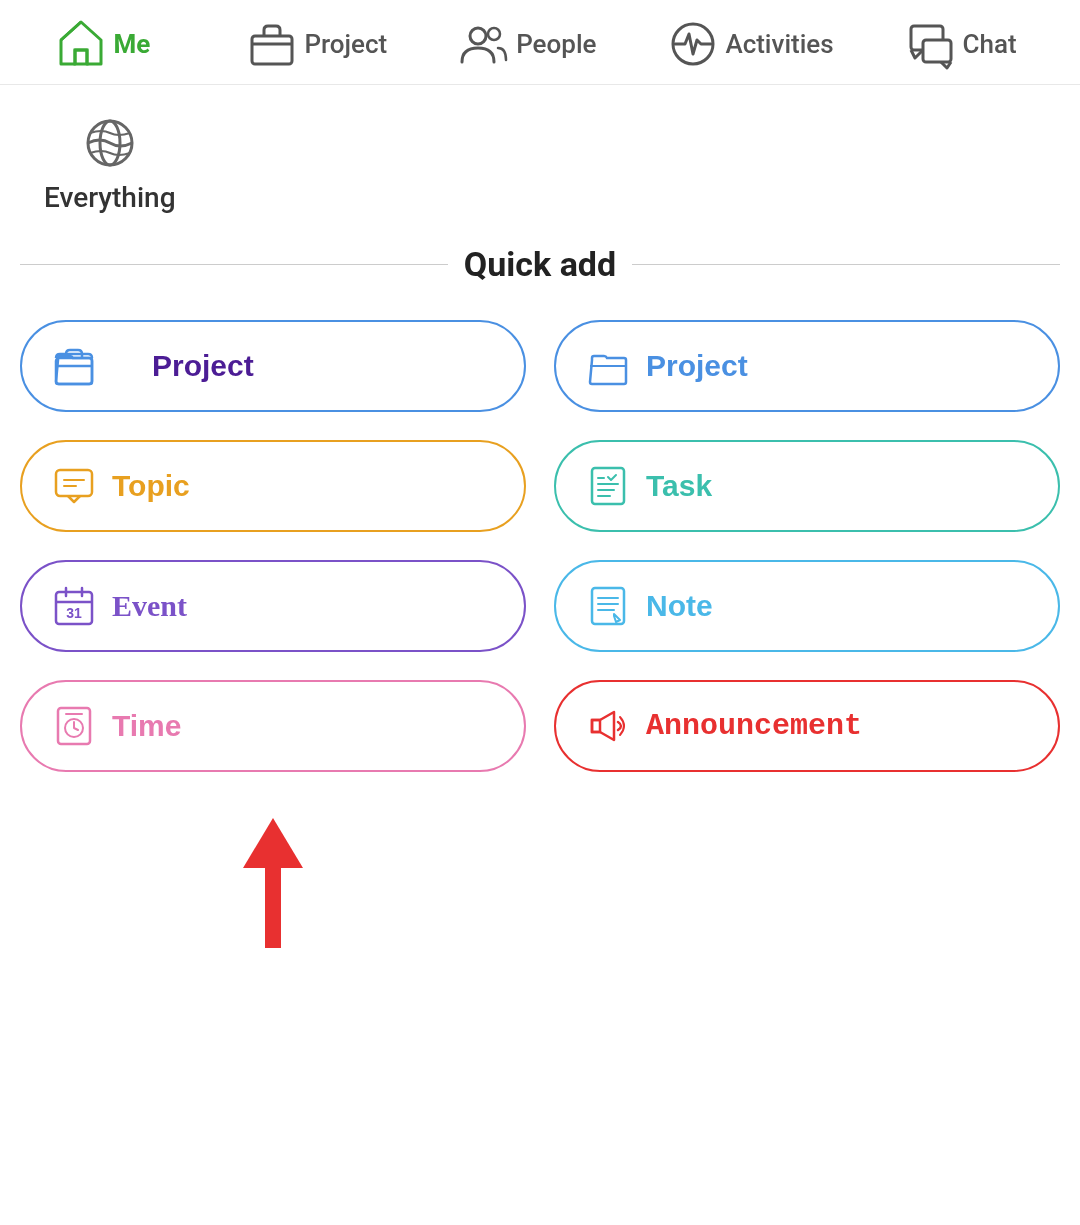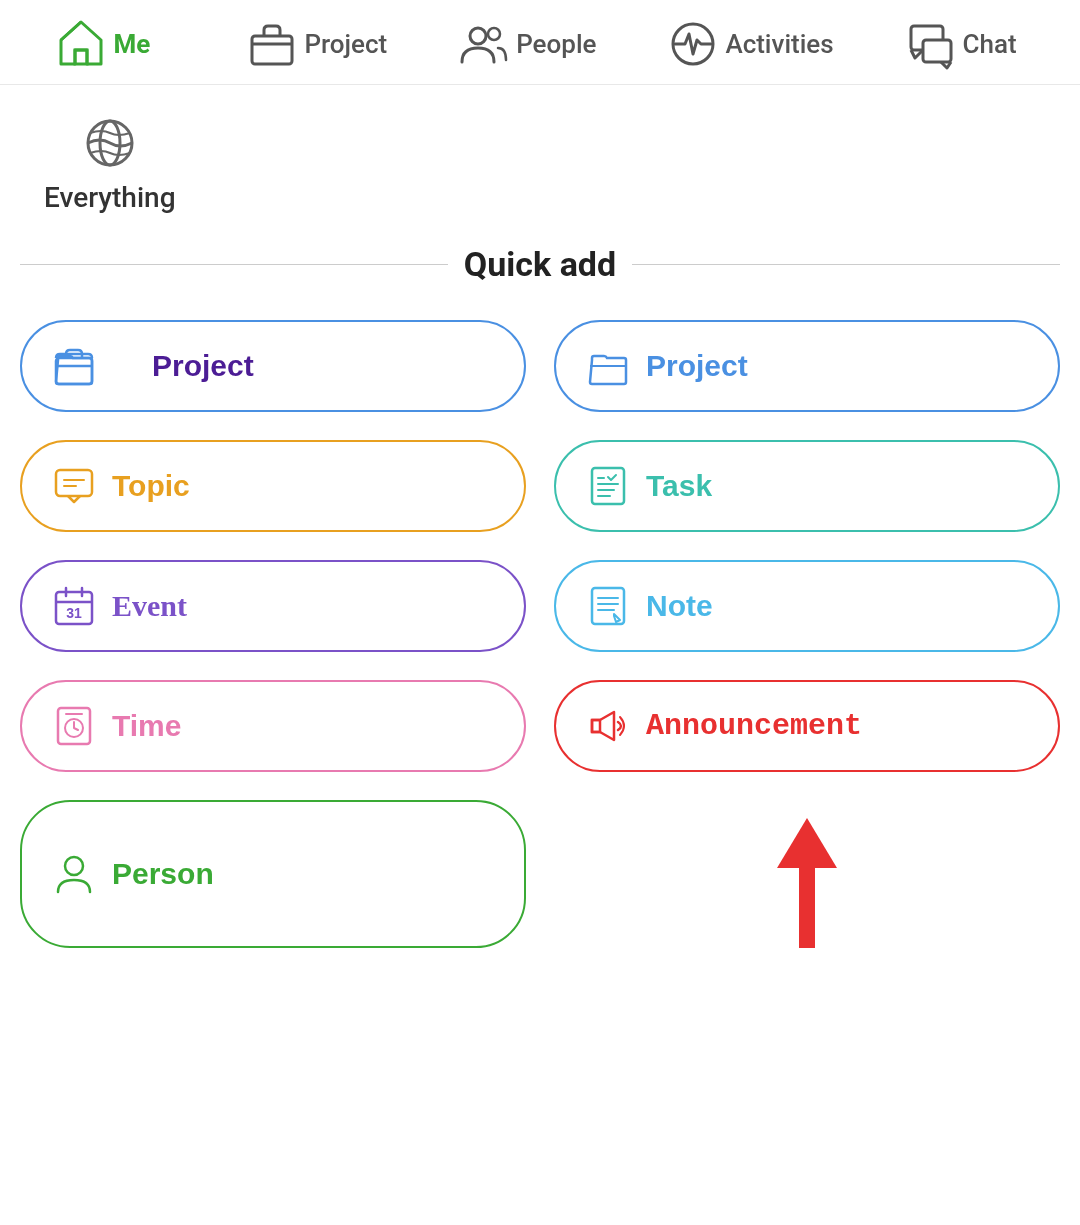--- a/index.html
+++ b/index.html
@@ -348,27 +348,20 @@
         <path d="M32 18 Q38 22 32 26" stroke="#e83030" stroke-width="2.5" fill="none" stroke-linecap="round"></path>
         <path d="M34 13 Q42 22 34 31" stroke="#e83030" stroke-width="2" fill="none" stroke-linecap="round"></path>
       </svg>
       <span class="btn-label">Announcement</span>
     </button>
 
   </div>
 
   <div class="last-row">
 
-    <button class="quick-add-btn btn-person">
-      <svg class="btn-icon" viewBox="0 0 44 44" fill="none" xmlns="http://www.w3.org/2000/svg">
-        <circle cx="22" cy="14" r="9" stroke="#3aaa35" stroke-width="2.5" fill="none"></circle>
-        <path d="M6 40 Q6 28 22 28 Q38 28 38 40" stroke="#3aaa35" stroke-width="2.5" fill="none" stroke-linecap="round"></path>
-      </svg>
-      <span class="btn-label">Person</span>
-    </button>
 
     <div class="arrow-cell">
       <div class="red-arrow">
         <div class="arrow-head"></div>
         <div class="arrow-shaft"></div>
       </div>
     </div>
 
   </div>
 

